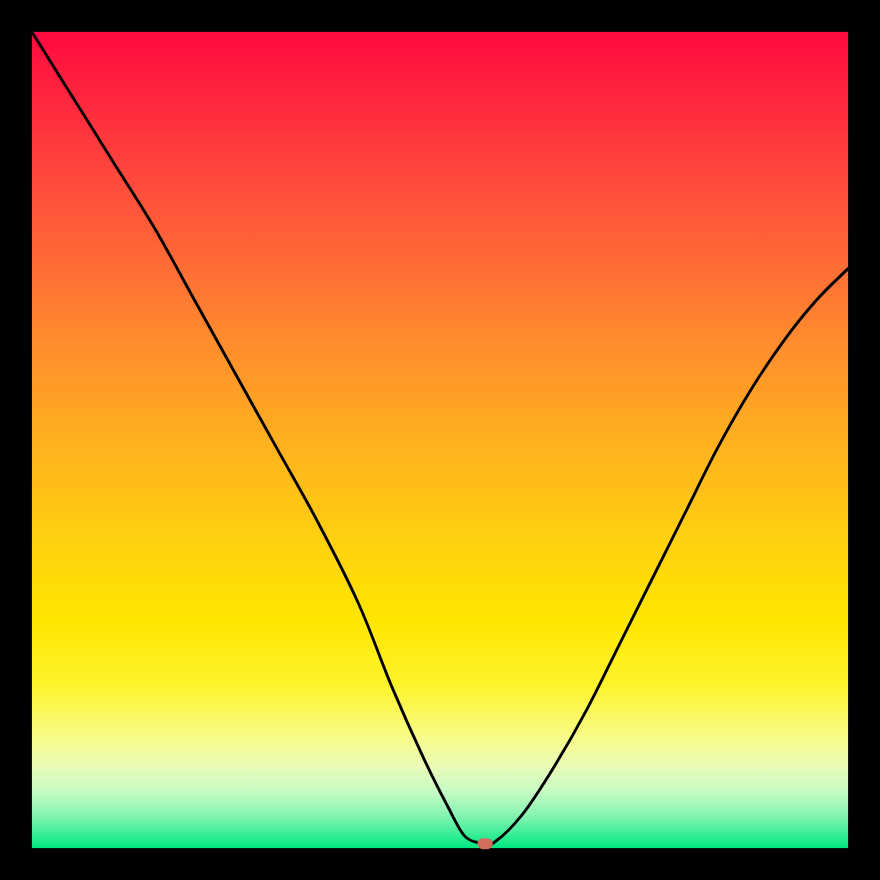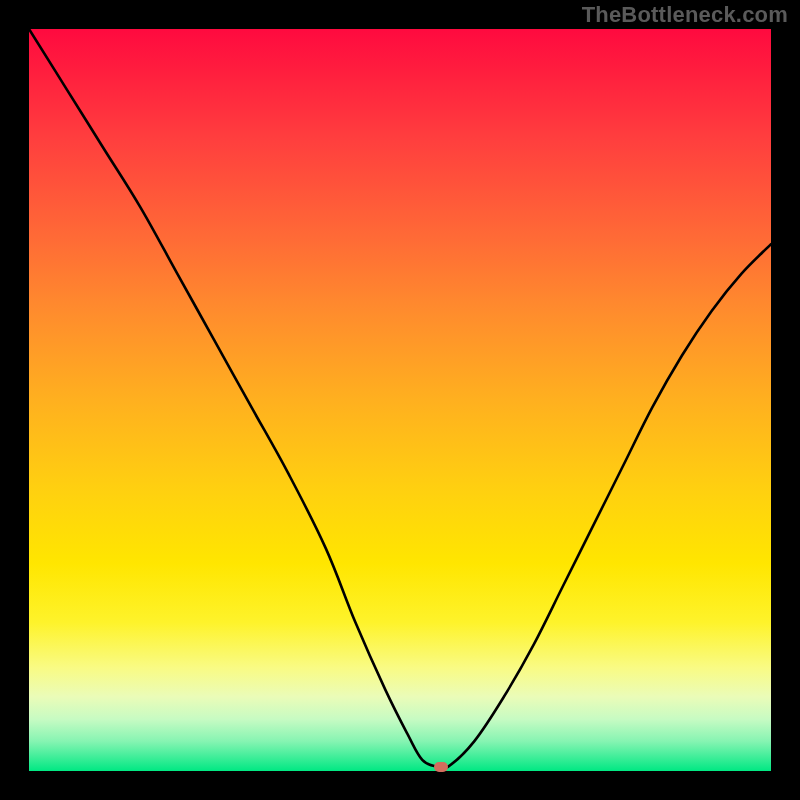--- a/index.html
+++ b/index.html
@@ -65,21 +65,20 @@
     border-radius: 5px;
     background: #d26d5d;
     transform: translate(-50%, -50%);
   }
 </style>
 </head>
 <body>
 
 <div class="outer">
 
-  <div class="watermark">TheBottleneck.com</div>
 
   <div class="plot-area">
     <svg class="curve" viewBox="0 0 742 742" preserveAspectRatio="none">
       <path d="M 0.00 0.00 C 6.68 10.68, 23.74 37.99, 37.10 59.36 C 50.46 80.73, 60.84 97.35, 74.20 118.72 C 87.56 140.09, 97.94 155.37, 111.30 178.08 C 124.66 200.79, 135.04 220.82, 148.40 244.86 C 161.76 268.90, 172.14 287.60, 185.50 311.64 C 198.86 335.68, 209.24 354.38, 222.60 378.42 C 235.96 402.46, 246.34 419.82, 259.70 445.20 C 273.06 470.58, 284.78 492.69, 296.80 519.40 C 308.82 546.11, 315.80 568.22, 326.48 593.60 C 337.16 618.98, 346.81 640.35, 356.16 660.38 C 365.51 680.41, 371.74 692.21, 378.42 704.90 C 385.10 717.59, 387.92 724.99, 393.26 730.87 C 398.60 736.75, 403.43 736.35, 408.10 737.55 C 412.77 738.75, 412.55 742.09, 419.23 737.55 C 425.91 733.01, 435.18 724.87, 445.20 712.32 C 455.22 699.77, 464.20 685.16, 474.88 667.80 C 485.56 650.44, 493.88 635.89, 504.56 615.86 C 515.24 595.83, 523.56 577.87, 534.24 556.50 C 544.92 535.13, 553.24 518.51, 563.92 497.14 C 574.60 475.77, 582.92 459.15, 593.60 437.78 C 604.28 416.41, 612.60 398.45, 623.28 378.42 C 633.96 358.39, 642.28 343.84, 652.96 326.48 C 663.64 309.12, 671.96 296.65, 682.64 281.96 C 693.32 267.27, 701.64 256.88, 712.32 244.86 C 723.00 232.84, 736.66 220.52, 742.00 215.18" fill="none" stroke="#000" stroke-width="2.6" stroke-linecap="round"></path>
     </svg>
     <div class="min-marker" style="left: 411.81px; top: 737.548px;"></div>
   </div>
 
 </div>
 

